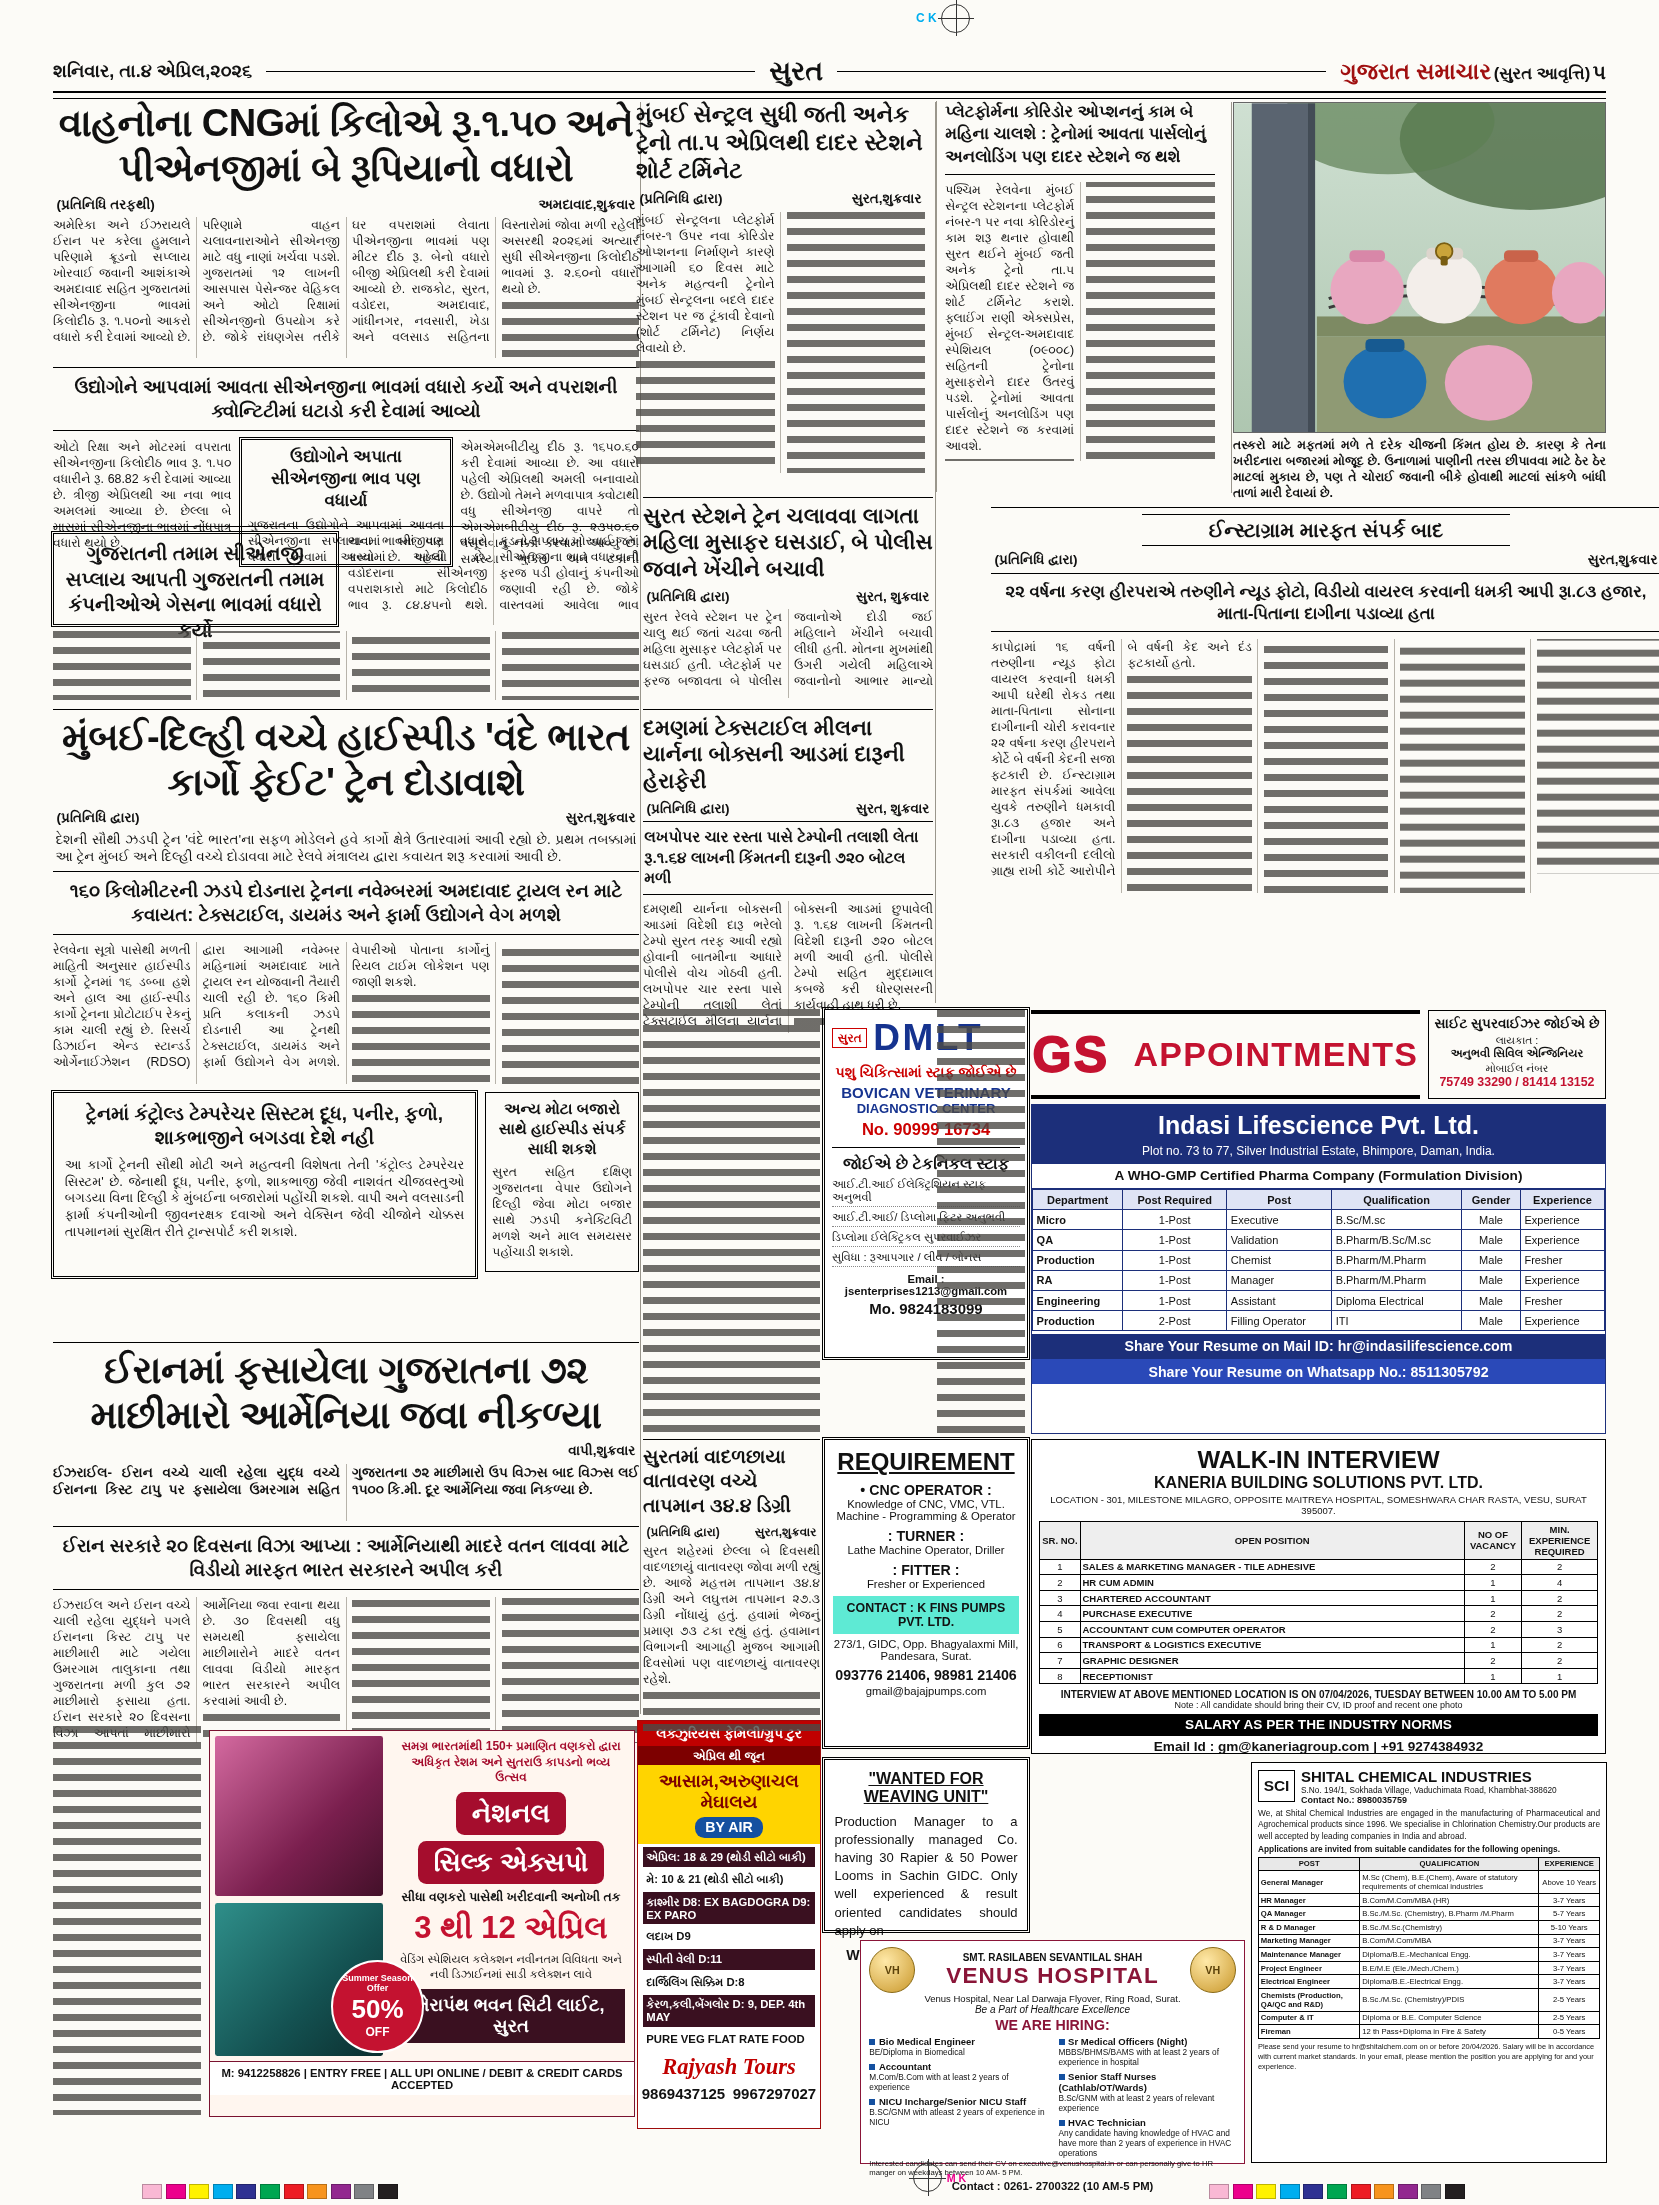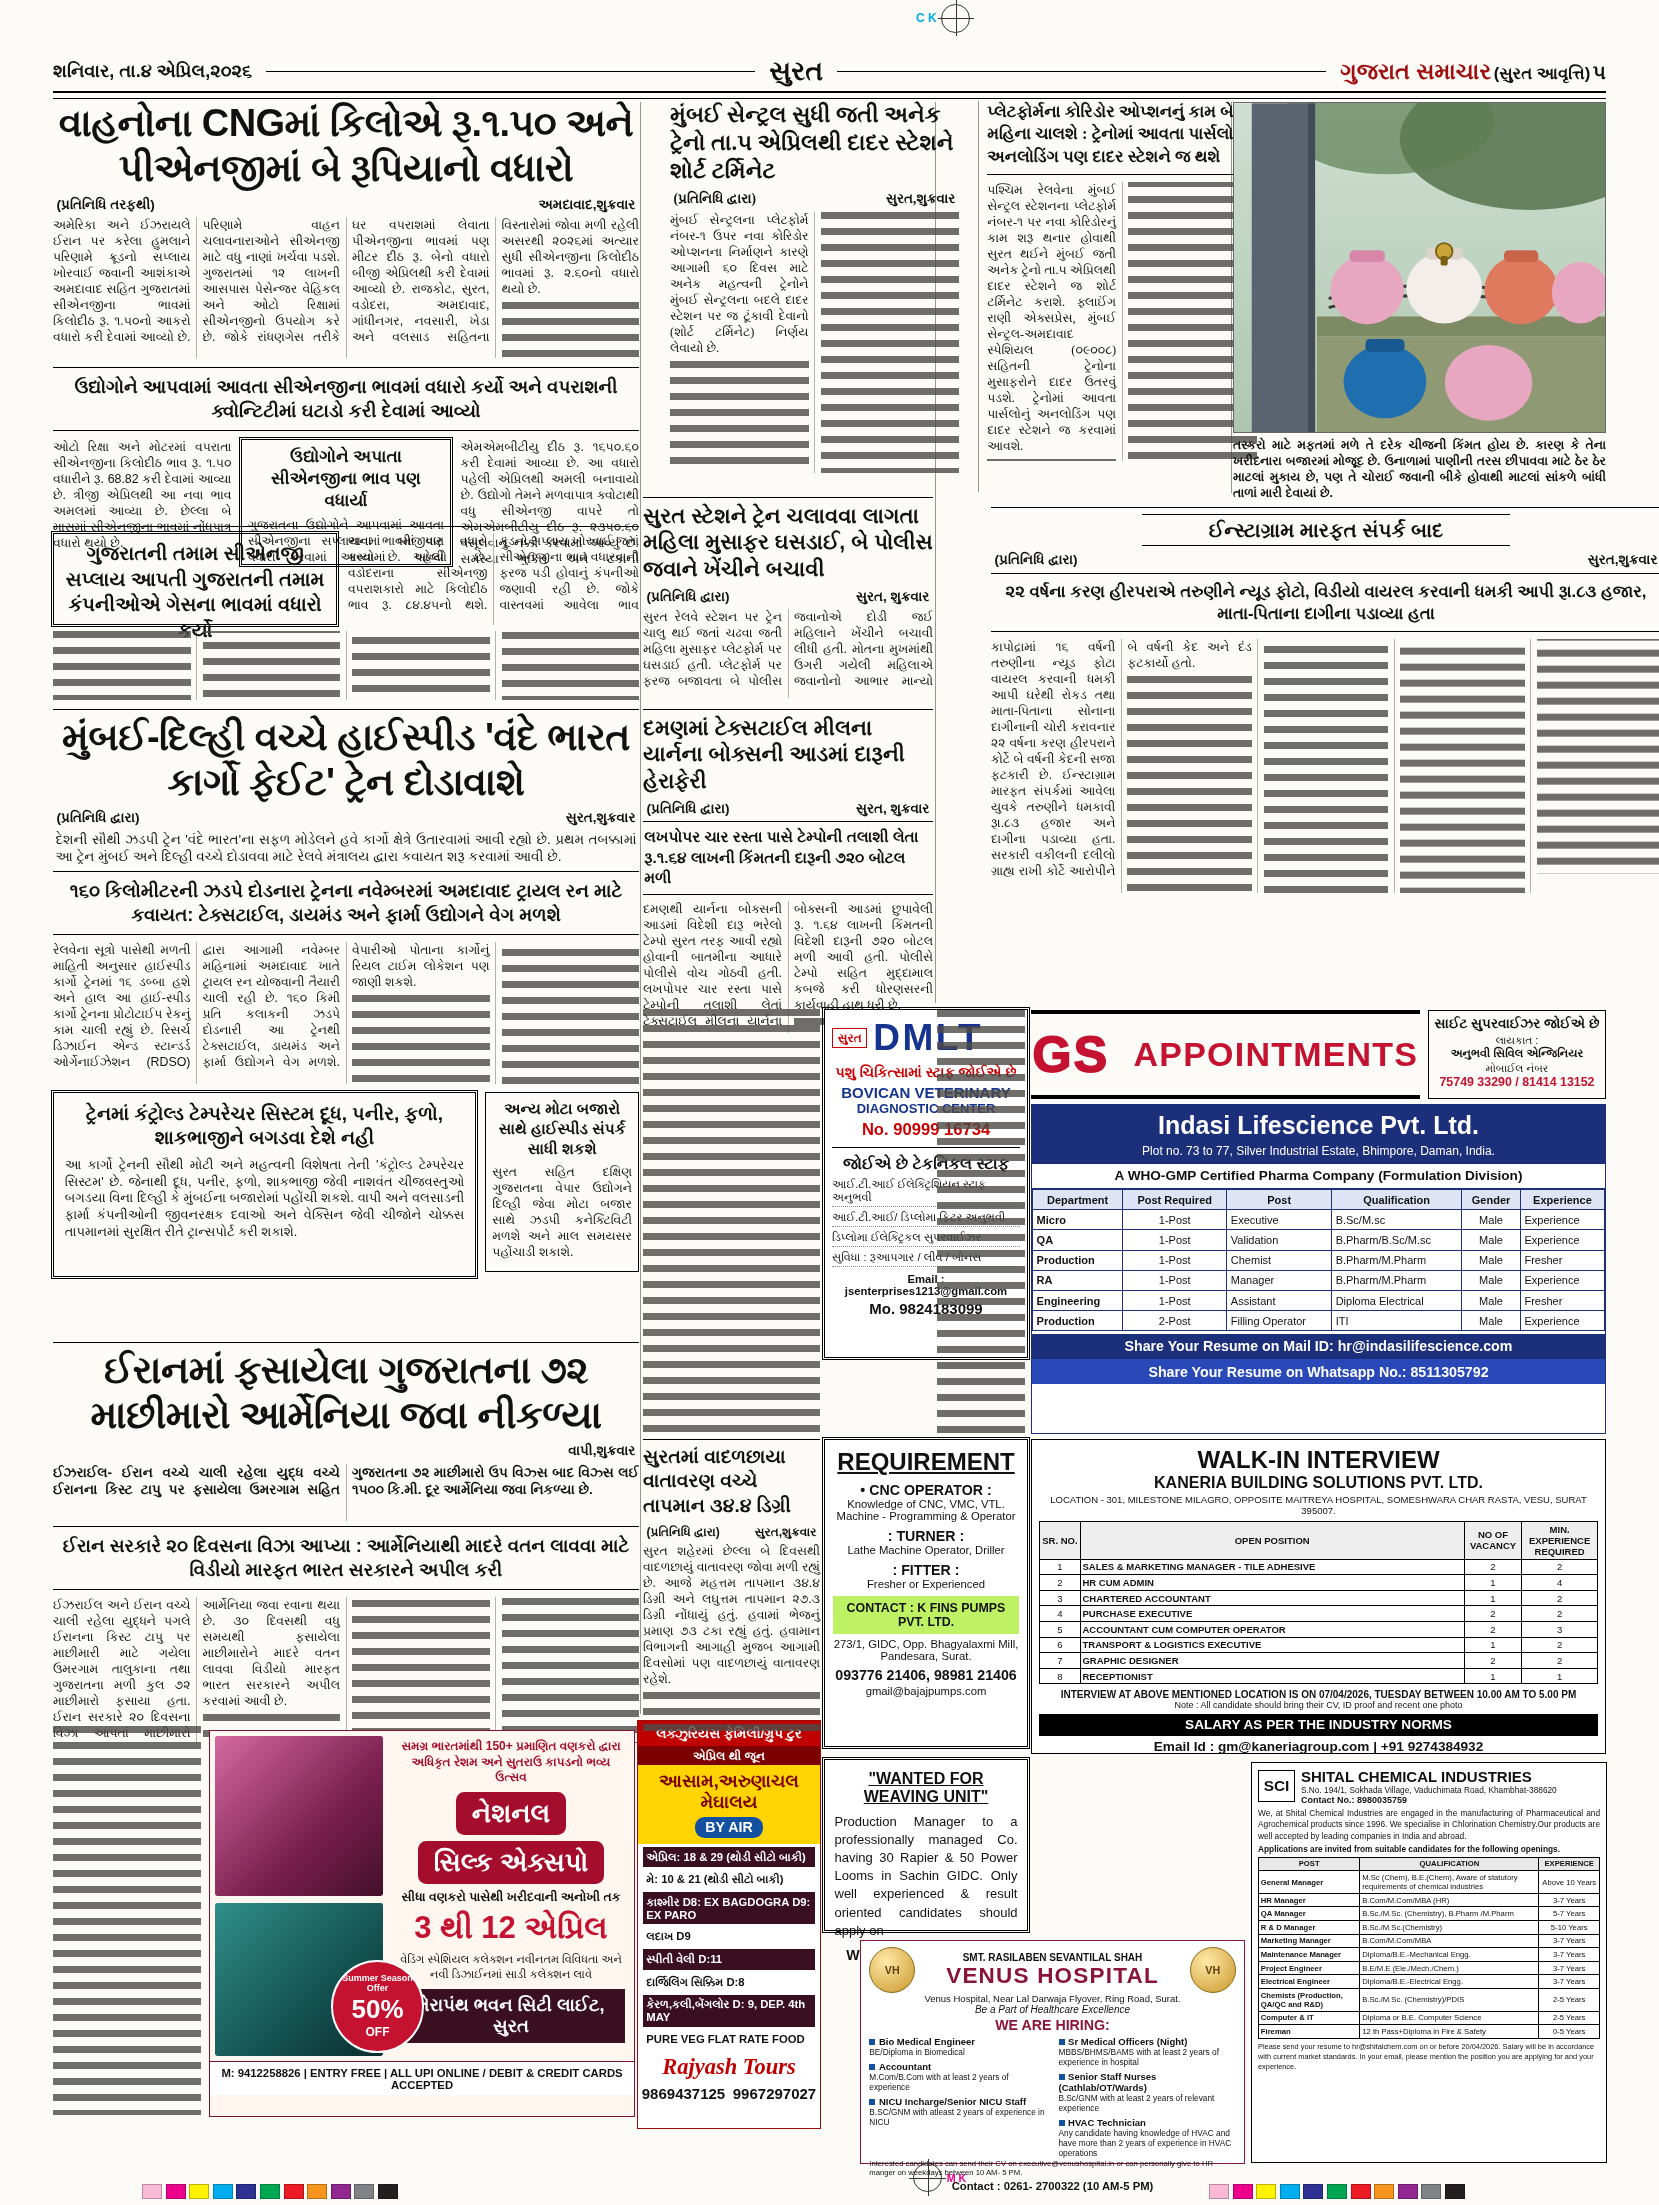--- a/index.html
+++ b/index.html
@@ -195,21 +195,21 @@
         <p style="margin:0 0 2.4px;padding:3.6px 3.6px;font-size:11.3px;font-weight:bold;">PURE VEG FLAT RATE FOOD</p>
       </div>
     <div class="c" style="font-family:'Liberation Serif','DejaVu Serif',serif;font-style:italic;font-size:22.5px;font-weight:bold;color:#c00000;">Rajyash Tours</div>
     <div style="display:flex;justify-content:space-around;margin-top:4.7px;font-size:15px;font-weight:bold;">
       <span>9869437125</span>
       <span>9967297027</span>
     </div>
   </div>
   <style>.rj-list p:nth-of-type(odd){background:#3a1020;color:#fff;} .rj-list p:nth-of-type(even){background:#fff;color:#111;}</style>
 
-  <div class="abs" style="left:670px;top:101px;width:587px;height:391px;display:flex;gap:19px;font-family:Liberation Serif, serif;">
+  <div class="abs" style="left:636px;top:101px;width:587px;height:391px;display:flex;gap:11px;">
     <div style="width:289px;box-sizing:border-box;">
       <div class="h-md">મુંબઈ સેન્ટ્રલ સુધી જતી અનેક ટ્રેનો તા.૫ એપ્રિલથી દાદર સ્ટેશને શોર્ટ ટર્મિનેટ</div>
       <div class="byrow">
         <span>(પ્રતિનિધિ દ્વારા)</span>
         <span>સુરત,શુક્રવાર</span>
       </div>
       <div class="cols" style="column-count:2;height:261px;">
         <p class="b j">મુંબઈ સેન્ટ્રલના પ્લેટફોર્મ નંબર-૧ ઉપર નવા કોરિડોર ઓપ્શનના નિર્માણને કારણે આગામી ૬૦ દિવસ માટે અનેક મહત્વની ટ્રેનોને મુંબઈ સેન્ટ્રલના બદલે દાદર સ્ટેશન પર જ ટૂંકાવી દેવાનો (શોર્ટ ટર્મિનેટ) નિર્ણય લેવાયો છે.</p>
         <div class="fill" style="height:391px;"></div>
       </div>
@@ -438,21 +438,21 @@
         <div style="margin-bottom:6px;text-align:center;">
           <div style="font-size:14.2px;font-weight:bold;">: TURNER :</div>
           <div style="font-size:11.3px;">Lathe Machine Operator, Driller</div>
         </div>
 
         <div style="margin-bottom:6px;text-align:center;">
           <div style="font-size:14.2px;font-weight:bold;">: FITTER :</div>
           <div style="font-size:11.3px;">Fresher or Experienced</div>
         </div>
       </div>
-    <div class="c bold" style="background:#bef264;padding:4.7px 1.2px;font-size:12.4px;margin-top:3.6px;">CONTACT : K FINS PUMPS PVT. LTD.</div>
+    <div class="c bold" style="background:#5eead4;padding:4.7px 1.2px;font-size:12.4px;margin-top:3.6px;">CONTACT : K FINS PUMPS PVT. LTD.</div>
     <div class="c" style="font-size:11.3px;margin-top:4.7px;">273/1, GIDC, Opp. Bhagyalaxmi Mill, Pandesara, Surat.</div>
     <div class="c bold" style="font-size:14.2px;margin-top:4.7px;">093776 21406, 98981 21406</div>
     <div class="c" style="font-size:11.3px;margin-top:2.4px;">gmail@bajajpumps.com</div>
   </div>
 
   <div class="abs" style="left:1031px;top:1439px;width:575px;height:315px;border:1.8px solid #000;box-sizing:border-box;padding:6px 7.1px;background:#fff;">
     <div class="c bold" style="font-size:24px;">WALK-IN INTERVIEW</div>
     <div class="c bold" style="font-size:16px;">KANERIA BUILDING SOLUTIONS PVT. LTD.</div>
     <div class="c" style="font-size:9.5px;margin:2.4px 0 4.7px;">LOCATION - 301, MILESTONE MILAGRO, OPPOSITE MAITREYA HOSPITAL, SOMESHWARA CHAR RASTA, VESU, SURAT 395007.</div>
     <table style="font-size:9.5px;">

